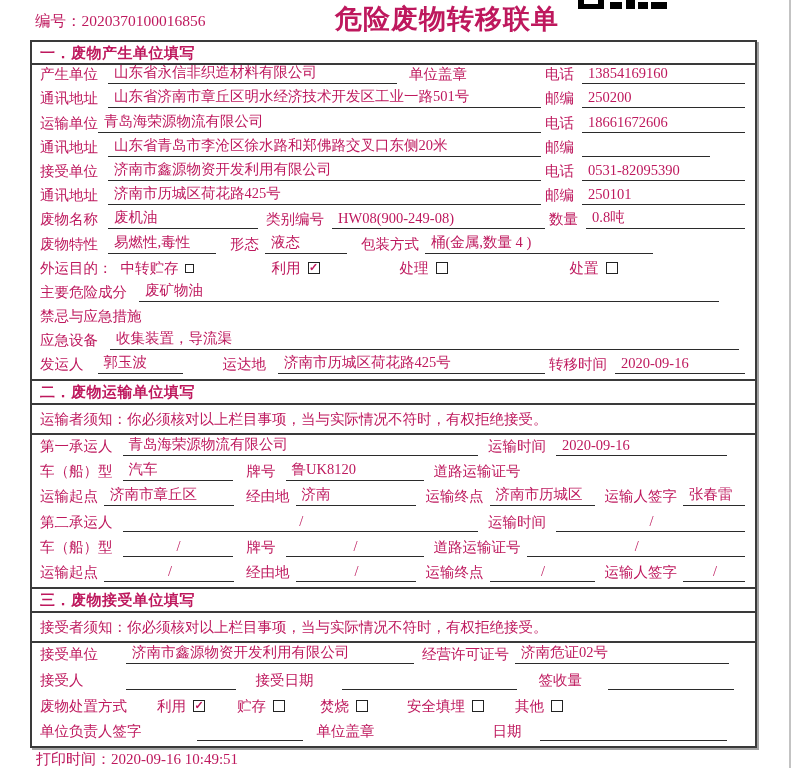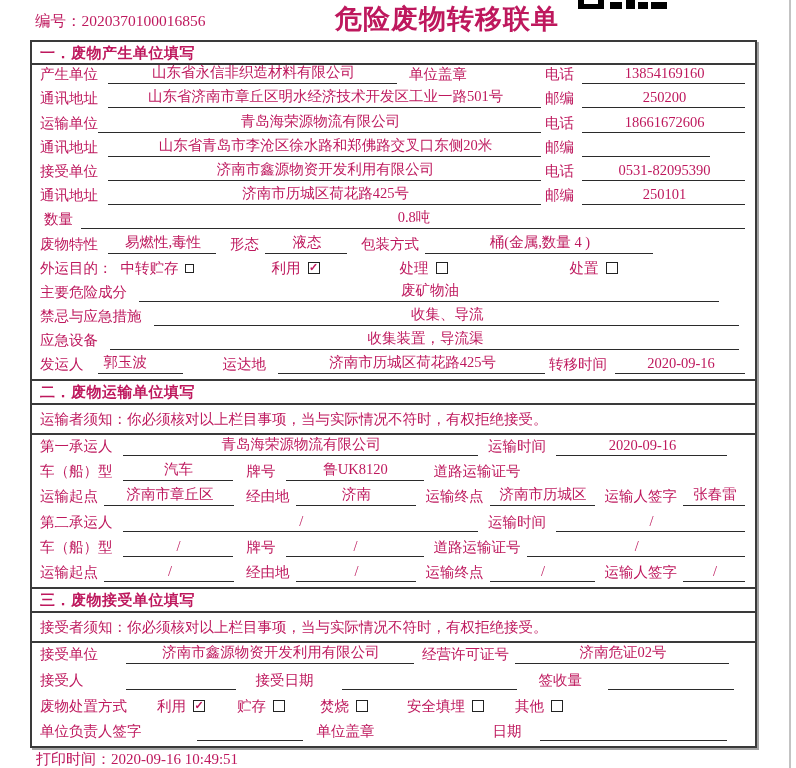--- a/index.html
+++ b/index.html
@@ -32,21 +32,21 @@
   .row {
     display:flex; align-items:flex-end; box-sizing:border-box;
     padding:0 10px 5px 8px; font-size:14.5px;
   }
   .r1 { height:24.2px; }
   .r2 { height:25.3px; }
   .r3 { height:25.8px; }
   .lbl { white-space:nowrap; }
   .val {
     border-bottom:1.4px solid #2b2b2b; white-space:nowrap;
-    padding:0 4px 1px 6px; box-sizing:border-box; overflow:hidden;text-align:center;
+    padding:0 4px 1px 6px; box-sizing:border-box; overflow:hidden;
   }
   .grow { flex:1 1 auto; }
   .main-col { display:flex; align-items:flex-end; box-sizing:border-box; }
   .slash { text-align:center; }
   .opt { display:flex; align-items:center; white-space:nowrap; }
   .cb {
     display:inline-block; width:12px; height:12px; box-sizing:border-box;
     border:1.3px solid #222; margin-left:7px; font-size:11px; line-height:9px;
     text-align:center; font-weight:bold;
   }
@@ -126,20 +126,26 @@
     <div class="row r1">
       <div class="main-col" style="width:505px;">
         <span class="lbl" style="margin-right:10px;">通讯地址</span>
         <span class="val grow" style="margin-right:4px;">济南市历城区荷花路425号</span>
       </div>
       <span class="lbl" style="margin-right:8px;">邮编</span>
       <span class="val grow">250101</span>
     </div>
 
     <div class="row r1">
+      <div class="main-col" style="width:505px;">
+        <span class="lbl" style="margin-right:10px;">废物名称</span>
+        <span class="val" style="width:150px;">废机油</span>
+        <span class="lbl" style="margin-left:8px;margin-right:8px;">类别编号</span>
+        <span class="val grow">HW08(900-249-08)</span>
+      </div>
       <span class="lbl" style="margin-left:4px;margin-right:8px;">数量</span>
       <span class="val grow">0.8吨</span>
     </div>
 
     <div class="row r1">
       <span class="lbl" style="margin-right:10px;">废物特性</span>
       <span class="val" style="width:108px;">易燃性,毒性</span>
       <span class="lbl" style="margin-left:14px;margin-right:6px;">形态</span>
       <span class="val" style="width:82px;">液态</span>
       <span class="lbl" style="margin-left:14px;margin-right:6px;">包装方式</span>
@@ -166,21 +172,20 @@
       </span>
     </div>
 
     <div class="row r1">
       <span class="lbl" style="margin-right:12px;">主要危险成分</span>
       <span class="val grow" style="margin-right:26px;">废矿物油</span>
     </div>
 
     <div class="row r1">
       <span class="lbl" style="margin-right:12px;">禁忌与应急措施</span>
-      <span class="val grow" style="margin-right:6px;">收集、导流</span>
     </div>
 
     <div class="row r1">
       <span class="lbl" style="margin-right:12px;">应急设备</span>
       <span class="val grow" style="margin-right:6px;">收集装置，导流渠</span>
     </div>
 
     <div class="row r1">
       <div class="main-col" style="width:505px;">
         <span class="lbl" style="margin-right:14px;text-align:right;">发运人</span>

